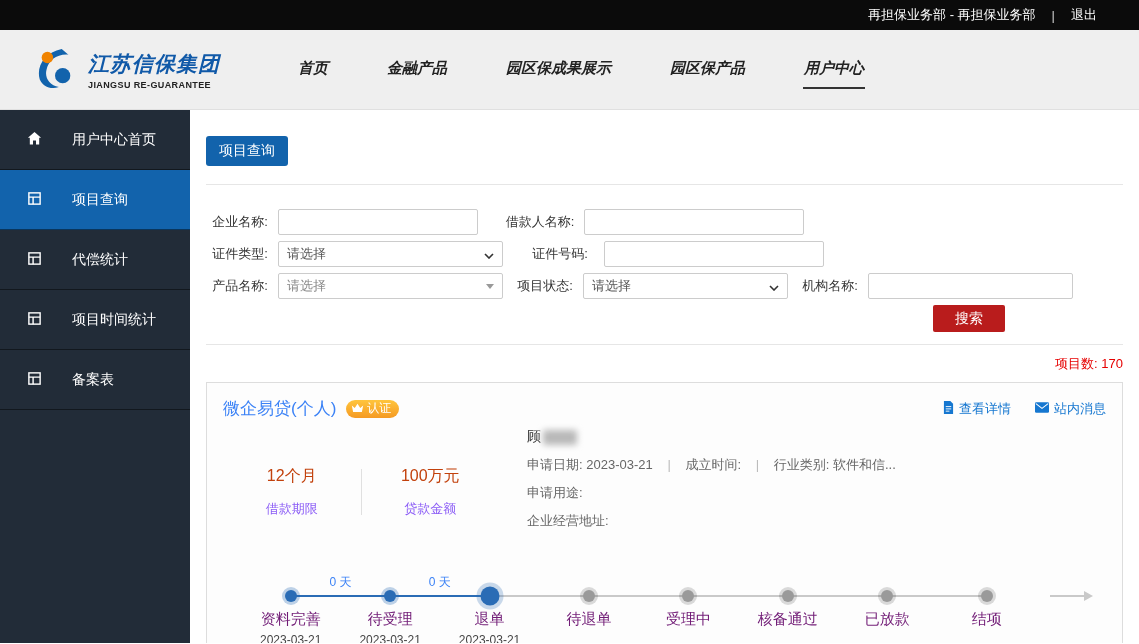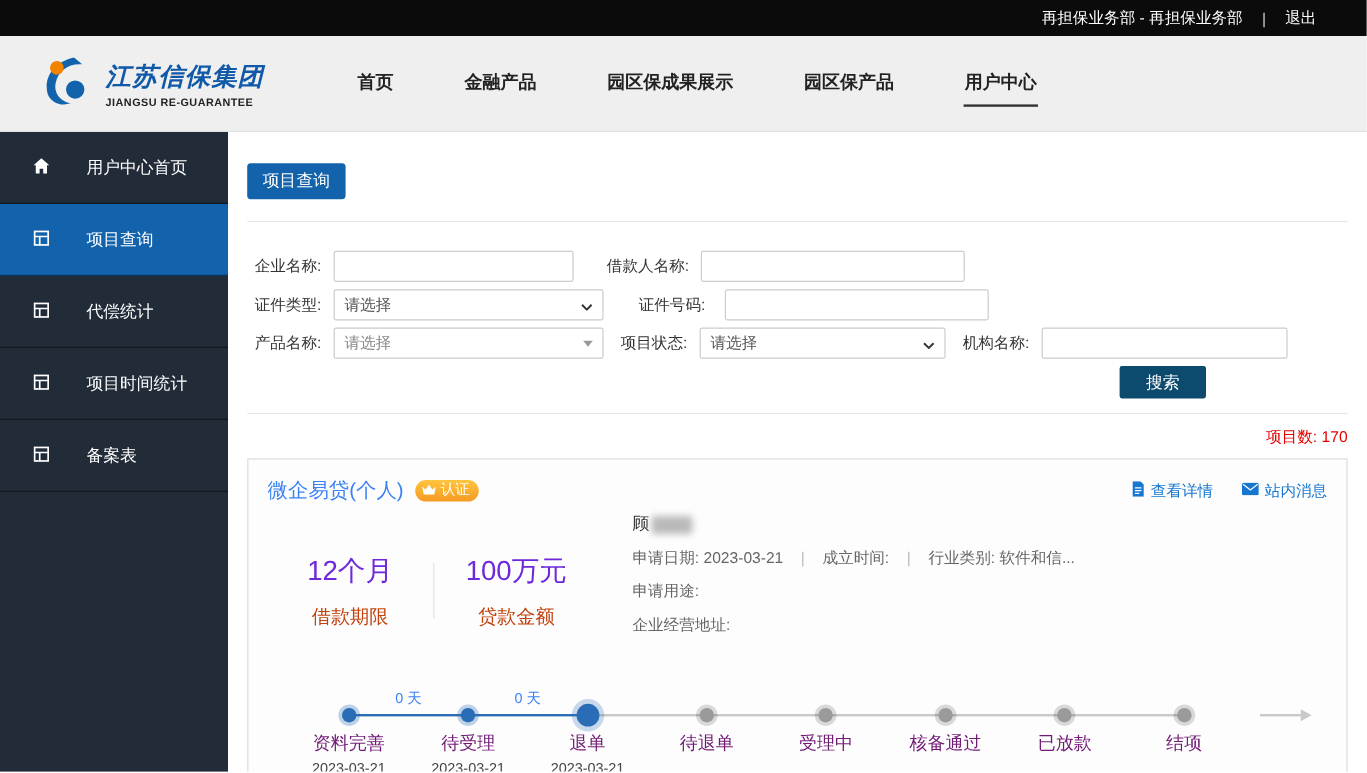--- a/index.html
+++ b/index.html
@@ -17,21 +17,21 @@
   .topbar .sep { color:#cfcfcf; }
   .topbar .tb-item { cursor:pointer; }
   
   .header {
     height:80px; background:#efefef; border-bottom:1px solid #e0e0e0;
     display:flex; align-items:center; padding-left:33px;
   }
   .logo { display:flex; align-items:center; gap:9px; width:238px; }
   .logo-text .cn { color:#1059a8; font-size:21px; font-weight:bold; font-style:italic; letter-spacing:1px; }
   .logo-text .en { font-size:9px; color:#222; font-weight:bold; letter-spacing:.4px; margin-top:2px; }
-  .nav { display:flex; gap:57px; margin-left:26px; font-size:15px; font-weight:bold; color:#222; }
+  .nav { display:flex; gap:57px; margin-left:26px; font-size:15px; font-weight:bold; color:#222;font-style:italic; }
   .nav-item { cursor:pointer; padding:9px 1px; border-bottom:2px solid transparent; }
   .nav-item.active { border-bottom:2px solid #333; }
   
   .content-row { display:flex; height:533px; }
   .sidebar { width:190px; background:#222c38; flex-shrink:0; }
   .side-item {
     height:60px; display:flex; align-items:center; gap:30px;
     padding-left:27px; color:#fff; font-size:14px; cursor:pointer;
     border-bottom:1px solid rgba(0,0,0,.45);
   }
@@ -56,21 +56,21 @@
     height:26px; border:1px solid #ccc; border-radius:2px; background:#fff;
     display:flex; align-items:center; justify-content:space-between;
     padding:0 8px; color:#555; font-size:13px; cursor:pointer;
   }
   .sel .ph { color:#555; }
   .sel.disabled .ph { color:#888; }
   .tri { width:0; height:0; border-left:4px solid transparent; border-right:4px solid transparent; border-top:5px solid #999; }
   .gap2 { margin-left:22px; } .gap3 { margin-left:8px; }
   .search-row { display:flex; justify-content:flex-end; padding-right:118px; margin-top:6px; }
   .btn-search {
-    width:72px; height:27px; background:#0c4a6e; color:#fff; border:none;
+    width:72px; height:27px; background:#b91c1c; color:#fff; border:none;
     font-size:14px; border-radius:2px; cursor:pointer;
     font-family:"Liberation Sans","DejaVu Sans",sans-serif;
   }
   .count-row { text-align:right; color:#e60000; font-size:13px; margin-top:10px; }
   
   .card {
     margin-top:9px; border:1px solid #ddd; background:#fdfdfd;
     padding:14px 16px; height:268px;
   }
   .card-head { display:flex; align-items:center; }
@@ -78,22 +78,22 @@
   .badge {
     margin-left:10px; height:18px; padding:0 8px 0 5px; border-radius:9px;
     background:linear-gradient(#ffc53d,#f59a23); color:#fff; font-size:12px;
     display:inline-flex; align-items:center; gap:3px; cursor:default;
   }
   .card-links { margin-left:auto; display:flex; gap:24px; font-size:13px; color:#1677d0; }
   .clink { display:flex; align-items:center; gap:5px; cursor:pointer; }
   .card-body { display:flex; margin-top:8px; }
   .stats { width:276px; display:flex; align-items:center; padding-top:16px; flex-shrink:0; }
   .stat { flex:1; text-align:center; }
-  .stat .v { color:#6d28d9; font-size:23px; }
-  .stat .l { color:#c2410c; font-size:16px; margin-top:13px; }
+  .stat .v { color:#c2410c; font-size:16px; }
+  .stat .l { color:#8b5cf6; font-size:13px; margin-top:13px; }
   .stat-div { width:1px; height:46px; background:#e0e0e0; }
   .details { margin-left:28px; font-size:13px; color:#666; }
   .cust { color:#333; font-size:14px; display:flex; align-items:center; gap:2px; margin-bottom:10px; }
   .blur-chip { width:34px; height:15px; background:#b9b9b9; filter:blur(3px); border-radius:2px; }
   .dline { margin-bottom:10px; }
   .dline .vsep { color:#bbb; margin:0 11px; }
   
   .timeline { display:flex; margin-top:32px; padding-left:18px; }
   .step { width:100px; position:relative; text-align:center; padding-top:38px; }
   .step + .step::before {

